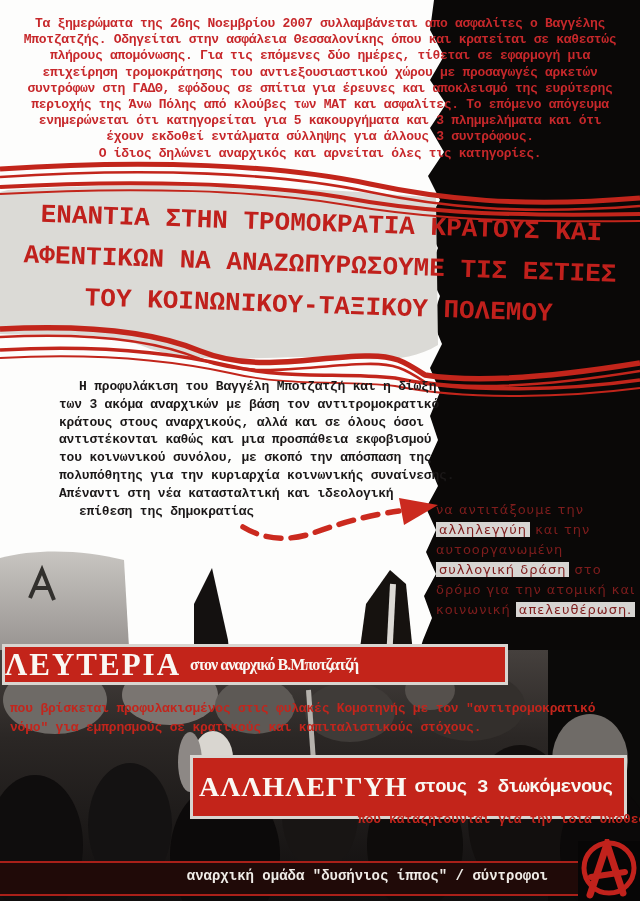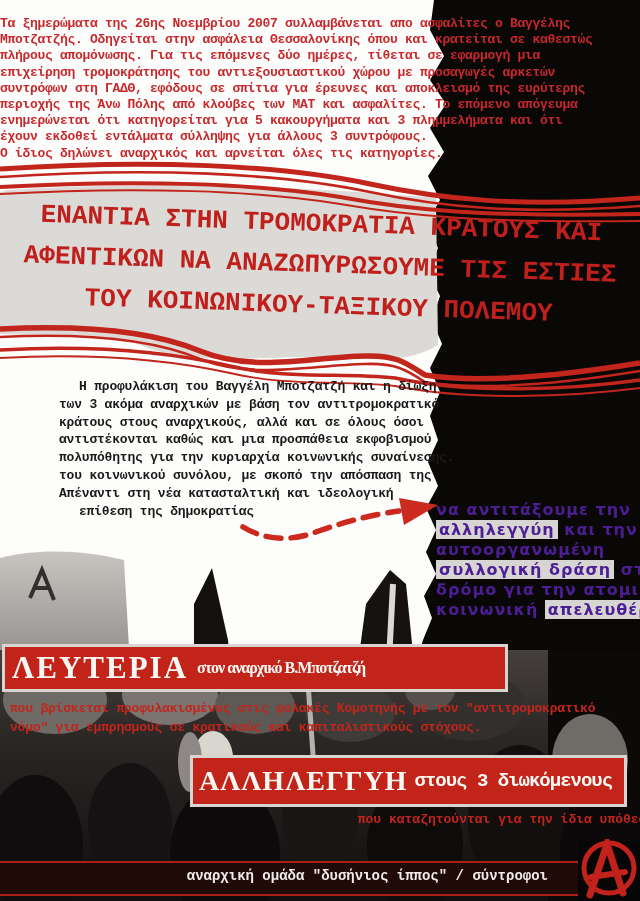--- a/index.html
+++ b/index.html
@@ -4,21 +4,21 @@
 <style>
   html,body{margin:0;padding:0;background:#444;}
   .poster{
     position:relative;width:640px;height:901px;overflow:hidden;
     background:#fdfdfc;font-family:"DejaVu Sans",sans-serif;
   }
   .art{position:absolute;left:0;top:0;width:640px;height:901px;z-index:0;}
 
   
   .intro{
-    position:absolute;top:16px;left:0;width:640px;z-index:3;text-align:left;
+    position:absolute;top:16px;left:0;width:640px;z-index:3;text-align:center;
     font-family:"Liberation Mono",monospace;font-weight:700;
     font-size:13px;line-height:16.2px;letter-spacing:-0.3px;color:#c7282b;
   }
 
   
   .slogan{
     position:absolute;top:204px;left:0;width:640px;z-index:3;text-align:center;
     transform:rotate(1.9deg);transform-origin:50% 50%;
     font-family:"Liberation Mono",monospace;font-weight:700;
     font-size:26px;line-height:41px;letter-spacing:0px;color:#c0201c;
@@ -28,36 +28,36 @@
   .body-par{
     position:absolute;top:378px;left:13px;width:420px;z-index:3;
     font-family:"Liberation Mono",monospace;font-weight:700;
     font-size:13px;line-height:17.8px;letter-spacing:-0.2px;color:#1b1818;margin-left:46px;
   }
   .body-par .line:nth-child(1),.body-par .line:nth-child(8){text-indent:20px;}
 
   
   .callout{
     position:absolute;left:436px;top:500px;width:204px;z-index:3;
-    font-family:"DejaVu Sans",sans-serif;font-weight:700;
-    font-size:16px;line-height:20px;letter-spacing:1px;color:#4c1d95;
+    font-family:"DejaVu Sans",sans-serif;font-weight:400;
+    font-size:13px;line-height:20px;letter-spacing:1px;color:#7f1d1d;
   }
   .callout .cline{white-space:nowrap;}
   .callout .hl{background:#d7d5d2;padding:0 3px;}
 
   
   .banner-red{
     position:absolute;z-index:4;background:#c3241a;border:3px solid #d8d5d0;
     color:#faf8f3;display:flex;align-items:center;white-space:nowrap;
     box-sizing:border-box;
   }
-  .banner-freedom{left:2px;top:644px;width:506px;height:48px;padding-left:7px;}
+  .banner-freedom{left:2px;top:644px;width:506px;height:41px;}
   .banner-freedom .lead{font-family:"Liberation Serif",serif;font-weight:700;font-size:31px;letter-spacing:2px;margin-right:9px;}
   .banner-freedom .rest{font-family:Liberation Serif, serif;font-weight:700;font-size:16px;letter-spacing:-1px;}
-  .banner-solidarity{left:190px;top:755px;width:437px;height:52px;padding-left:6px;}
+  .banner-solidarity{left:190px;top:755px;width:437px;height:64px;padding-left:6px;}
   .banner-solidarity .lead{font-family:"Liberation Serif",serif;font-weight:700;font-size:28px;letter-spacing:1px;margin-right:7px;}
   .banner-solidarity .rest{font-family:"Liberation Mono",monospace;font-weight:700;font-size:19px;letter-spacing:-1px;}
 
   .sub-freedom{
     position:absolute;left:10px;top:699px;width:628px;z-index:4;
     font-family:"Liberation Mono",monospace;font-weight:700;
     font-size:13px;line-height:19px;letter-spacing:-0.2px;color:#c3251c;
   }
   .sub-solidarity{
     position:absolute;left:0px;top:812px;width:622px;z-index:4;text-align:right;
@@ -178,22 +178,22 @@
       <div class="line">ΕΝΑΝΤΙΑ ΣΤΗΝ ΤΡΟΜΟΚΡΑΤΙΑ ΚΡΑΤΟΥΣ ΚΑΙ</div>
       <div class="line">ΑΦΕΝΤΙΚΩΝ ΝΑ ΑΝΑΖΩΠΥΡΩΣΟΥΜΕ ΤΙΣ ΕΣΤΙΕΣ</div>
       <div class="line">ΤΟΥ ΚΟΙΝΩΝΙΚΟΥ-ΤΑΞΙΚΟΥ ΠΟΛΕΜΟΥ</div>
     </div>
 
   <div class="body-par">
       <div class="line">Η προφυλάκιση του Βαγγέλη Μποτζατζή και η δίωξη</div>
       <div class="line">των 3 ακόμα αναρχικών με βάση τον αντιτρομοκρατικό</div>
       <div class="line">κράτους στους αναρχικούς, αλλά και σε όλους όσοι</div>
       <div class="line">αντιστέκονται καθώς και μια προσπάθεια εκφοβισμού</div>
+      <div class="line">του κοινωνικού συνόλου, με σκοπό την απόσπαση της</div>
       <div class="line">πολυπόθητης για την κυριαρχία κοινωνικής συναίνεσης.</div>
-      <div class="line">του κοινωνικού συνόλου, με σκοπό την απόσπαση της</div>
       <div class="line">Απέναντι στη νέα κατασταλτική και ιδεολογική</div>
       <div class="line">επίθεση της δημοκρατίας</div>
     </div>
 
   <div class="callout">
       <div class="cline"><span>να αντιτάξουμε την</span></div>
       <div class="cline"><span class="hl">αλληλεγγύη</span><span> και την</span></div>
       <div class="cline"><span>αυτοοργανωμένη</span></div>
       <div class="cline"><span class="hl">συλλογική δράση</span><span> στο</span></div>
       <div class="cline"><span>δρόμο για την ατομική και</span></div>

